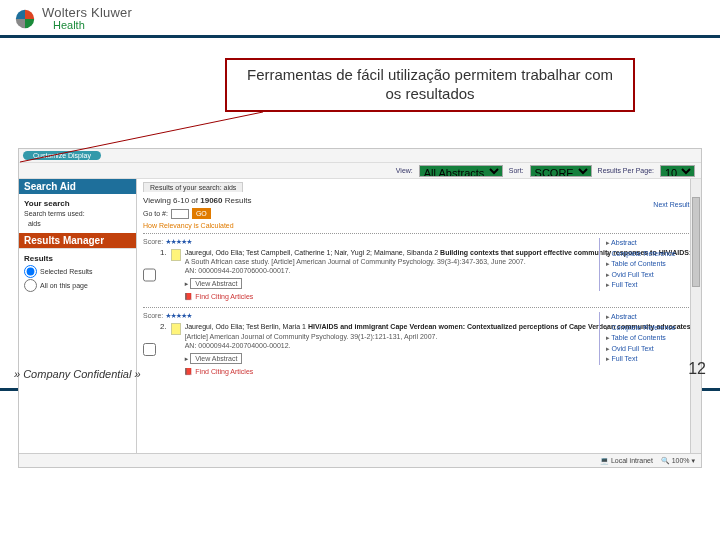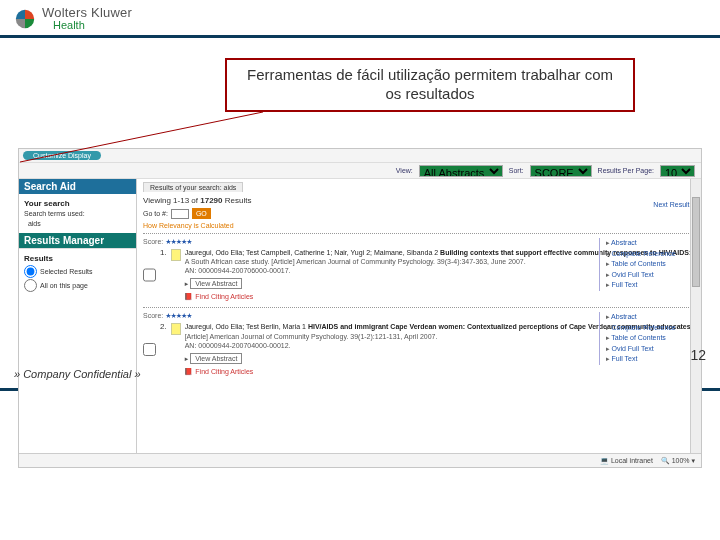--- a/index.html
+++ b/index.html
@@ -15,21 +15,21 @@
   .pointer { position: absolute; z-index: 9; }
   .pointer svg { overflow: visible; }
   .app { position: absolute; left: 18px; top: 148px; width: 684px; height: 320px; border: 1px solid #c6c6c6; background: #fff; display: flex; flex-direction: column; font-size: 8px; }
   .app-top { height: 14px; background: #f4f4f4; border-bottom: 1px solid #ddd; display:flex; align-items:center; padding:0 4px; gap:12px; }
   .pill { background:#39a; color:#fff; padding:1px 10px; border-radius:8px; font-size:7px; }
   .toolbar { height: 16px; background: #f4f4f4; border-bottom: 1px solid #ddd; display: flex; align-items: center; justify-content: flex-end; padding: 0 6px; gap: 6px; font-size: 7px; color: #336; }
   .toolbar select, .toolbar .btn { font-size: 11px; height: 12px; border: 1px solid #aaa; background: #15803d; }
   .body { flex: 1; display: flex; overflow: hidden; }
   .sidebar { width: 118px; border-right: 1px solid #ccc; display: flex; flex-direction: column; }
   .panel-hd { background: #1e6f9b; color: #fff; font-weight: bold; padding: 2px 5px; font-size: 10px; }
-  .panel-hd.gray { background: #0f766e; }
+  .panel-hd.gray { background: #c2410c; }
   .panel-body { padding: 4px 5px; font-size: 7px; line-height: 1.4; }
   .panel-body b { font-size: 8px; color: #222; }
   .link { color: #2255aa; }
   .bullet-list { list-style: none; margin-top: 2px; }
   .bullet-list li::before { content: "▸ "; color: #444; }
   .actions-row { display: flex; align-items: center; gap: 3px; margin: 1px 0; }
   .square { width: 8px; height: 8px; border: 1px solid #888; background: #fff; display: inline-block; }
   .main { flex: 1; position: relative; padding: 3px 6px 3px 6px; overflow: hidden; }
   .tab { display: inline-block; background: #eee; border: 1px solid #ccc; border-bottom: none; padding: 1px 6px; font-size: 7px; }
   .viewing { margin-top: 4px; font-size: 8px; }
@@ -49,21 +49,21 @@
   .res-text .title { font-weight: bold; color: #222; }
   .res-tools { margin-top: 3px; }
   .view-abs { display: inline-block; border: 1px solid #888; padding: 0 4px; font-size: 7px; background: #fff; }
   .find-citing { color: #c33; font-size: 7px; margin-top: 3px; }
   .right-links { position: absolute; right: 0; top: 4px; width: 96px; border-left: 1px solid #aad; padding-left: 6px; }
   .right-links li { list-style: none; font-size: 7px; color: #2255aa; line-height: 1.5; }
   .right-links li::before { content: "▸ "; color: #666; }
   .striped { position: absolute; right: -14px; top: 140px; width: 22px; height: 110px; background: repeating-linear-gradient(0deg, #2e7bbf 0 4px, #fff 4px 8px); }
   .statusbar { height: 14px; border-top: 1px solid #ccc; background: #f4f4f4; display: flex; align-items: center; justify-content: flex-end; padding: 0 6px; gap: 8px; font-size: 7px; color: #444; }
   .footer { position: absolute; left: 14px; bottom: 8px; font-size: 11px; font-style: italic; color: #333; }
-  .pagenum { position: absolute; right: 14px; bottom: 25px; font-size: 14px; color: #333; }
+  .pagenum { position: absolute; right: 14px; bottom: 10px; font-size: 16px; color: #333; }
   .scroll { position:absolute; right:0; top:0; bottom:0; width:11px; background:#eee; border-left:1px solid #ccc;}
   .scroll-thumb { position:absolute; left:1px; right:1px; top:18px; height:90px; background:#c8c8c8; border:1px solid #aaa;}
 </style>
 </head>
 <body>
 
 <div class="slide">
   <div class="header">
     <div class="logo-mark">
       <svg viewBox="0 0 24 24">
@@ -116,22 +116,22 @@
           <div class="actions-row">
               <input type="radio" style="">
               <span>All on this page</span>
             </div>
         </div>
       </div>
 
       <div class="main">
         <span class="tab">Results of your search: aids</span>
         <div class="viewing">
-          <span>Viewing 1-13 of</span>
-          <b>17290</b>
+          <span>Viewing 6-10 of</span>
+          <b>19060</b>
           <span>Results</span>
         </div>
         <div class="goto">
           <span>Go to #:</span>
           <input type="text" style="">
           <button class="go-btn">GO</button>
         </div>
         <div class="relevancy link">How Relevancy is Calculated</div>
         <div class="next-result">Next Result ▸</div>
 

